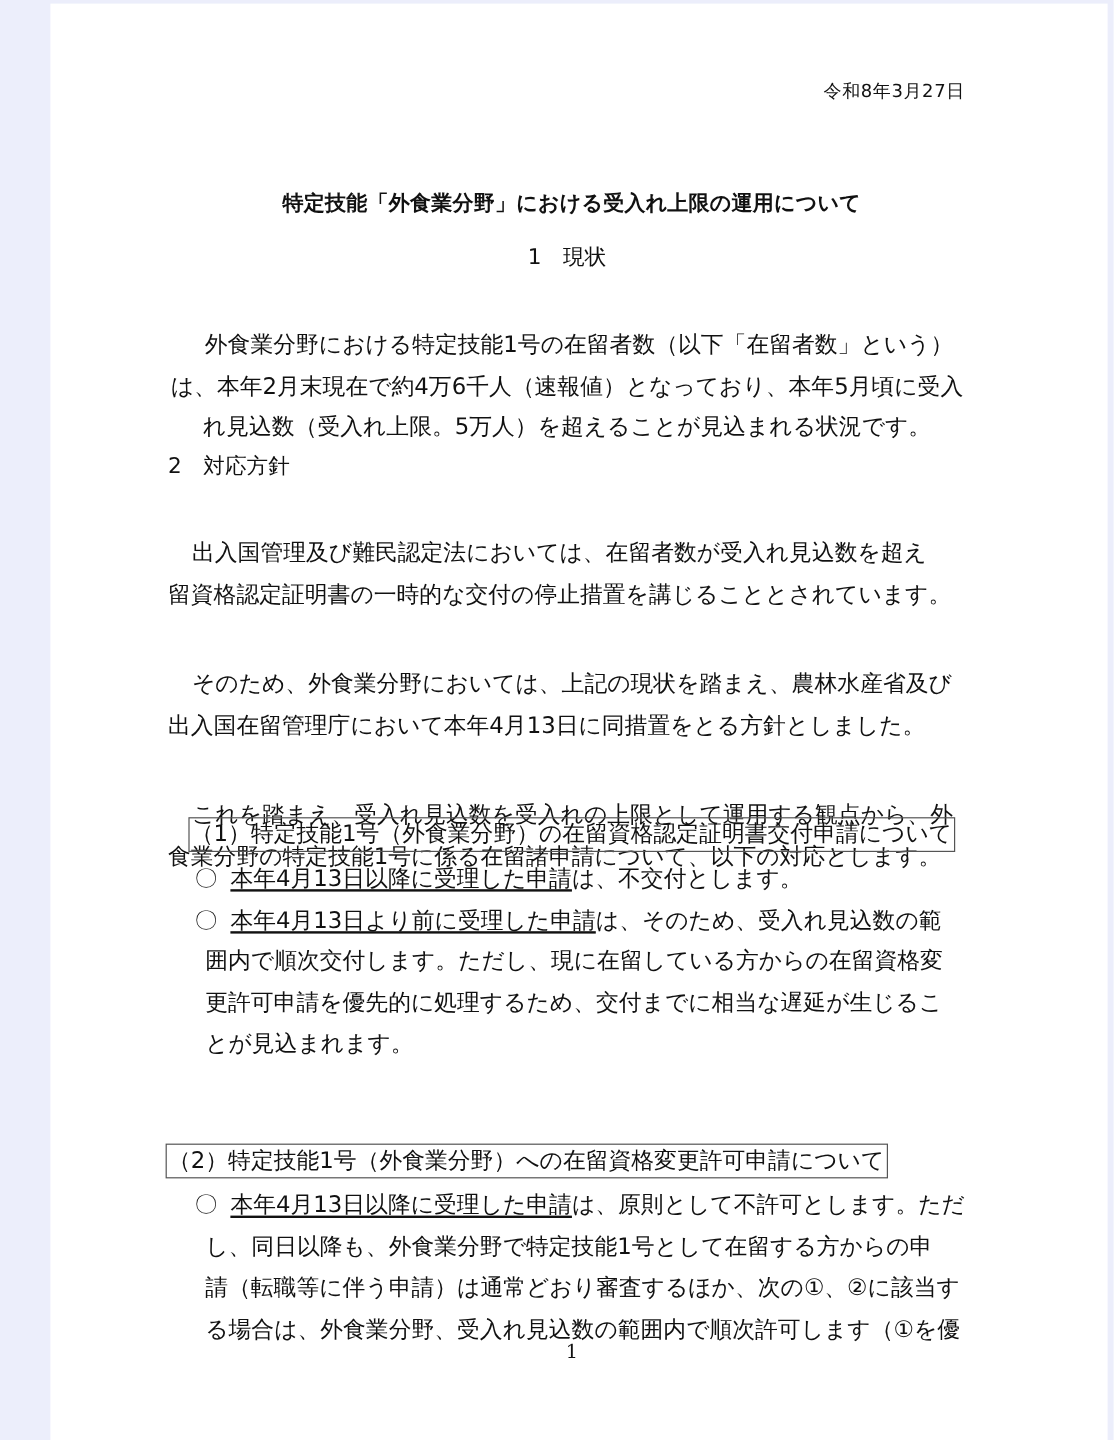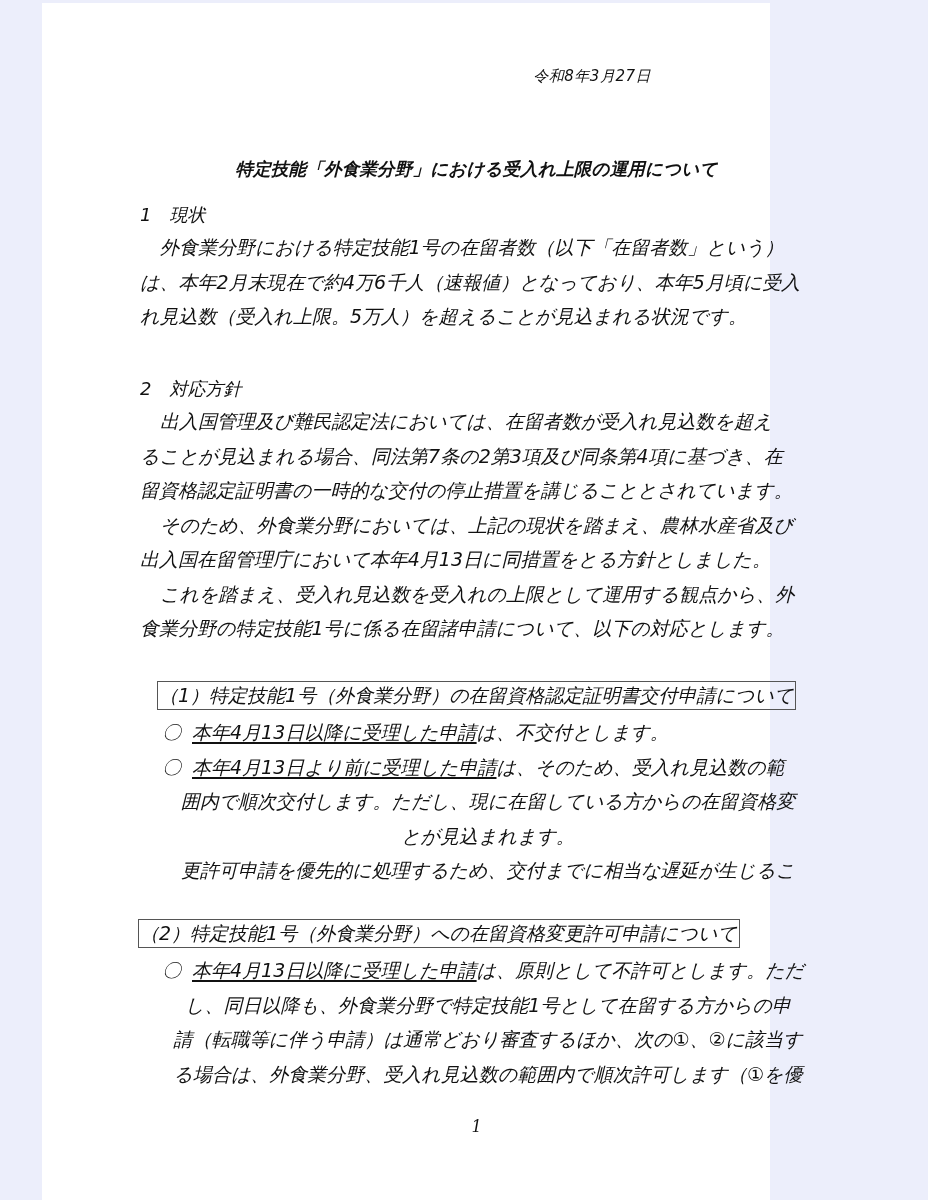--- a/index.html
+++ b/index.html
@@ -12,24 +12,23 @@
     background: #eceefb;
     position: relative;
     overflow: hidden;
     font-family: "DejaVu Sans", "Liberation Sans", sans-serif;
     color: #111;
   }
   .page {
     position: absolute;
     left: 42px;
     top: 3px;
-    width: 728px;
+    width: 881px;
     height: 1197px;
     background: #ffffff;
-    font-style: italic;
   }
   .doc-date {
     position: absolute;
     right: 119px;
     top: 64px;
     font-size: 15px;
     letter-spacing: 0.5px;
   }
   .doc-title {
     position: absolute;
@@ -52,21 +51,21 @@
     height: 31px;
     line-height: 31px;
     white-space: nowrap;
   }
   .line {
     font-size: 19px;
     height: 34.5px;
     line-height: 34.5px;
     white-space: nowrap;
   }
-  .indent1 { padding-left: 20px; }
+  .indent1 { padding-left: 20px; margin-top: 40px; }
   .sub-box {
     display: inline-block;
     border: 1.5px solid #555;
     padding: 0 2px 0 1px;
     font-size: 19px;
     line-height: 27px;
     height: 27px;
     white-space: nowrap;
     margin-left: -2px;
   }
@@ -80,21 +79,20 @@
   .bullet {
     display: inline-block;
     width: 30px;
   }
   .cont-line {
     font-size: 19px;
     height: 34.5px;
     line-height: 34.5px;
     white-space: nowrap;
     padding-left: 31px;
-    text-align: center;
   }
   .ul {
     text-decoration: underline;
     text-decoration-thickness: 1.5px;
     text-underline-offset: 3px;
   }
   .page-num {
     position: absolute;
     left: 0;
     width: 869px;
@@ -106,54 +104,53 @@
 </style>
 </head>
 <body>
 
 <div class="page">
 
   <div class="doc-date">令和8年3月27日</div>
 
   <div class="doc-title">特定技能「外食業分野」における受入れ上限の運用について</div>
 
-  <div class="section" style="top:196px;">
+  <div class="section" style="top:196px;text-align:center;">
     <div class="sec-heading">1　現状</div>
     <div class="line indent1">外食業分野における特定技能1号の在留者数（以下「在留者数」という）</div>
     <div class="line">は、本年2月末現在で約4万6千人（速報値）となっており、本年5月頃に受入</div>
     <div class="line">れ見込数（受入れ上限。5万人）を超えることが見込まれる状況です。</div>
   </div>
 
   <div class="section" style="top:370px;">
     <div class="sec-heading">2　対応方針</div>
     <div class="line indent1">出入国管理及び難民認定法においては、在留者数が受入れ見込数を超え</div>
-    <div class="line">ることが見込まれる場合、同法第7条の2第3項及び同条第4項に基づき、在</div>
     <div class="line">留資格認定証明書の一時的な交付の停止措置を講じることとされています。</div>
     <div class="line indent1">そのため、外食業分野においては、上記の現状を踏まえ、農林水産省及び</div>
     <div class="line">出入国在留管理庁において本年4月13日に同措置をとる方針としました。</div>
     <div class="line indent1">これを踏まえ、受入れ見込数を受入れの上限として運用する観点から、外</div>
     <div class="line">食業分野の特定技能1号に係る在留諸申請について、以下の対応とします。</div>
   </div>
 
   <div class="section" style="top:678px;">
     <div style="height:34px;padding-left:19px;">
       <span class="sub-box">（1）特定技能1号（外食業分野）の在留資格認定証明書交付申請について</span>
     </div>
     <div class="bullet-line">
       <span class="bullet">〇</span><span class="ul">本年4月13日以降に受理した申請</span><span>は、不交付とします。</span>
     </div>
     <div class="bullet-line">
       <span class="bullet">〇</span><span class="ul">本年4月13日より前に受理した申請</span><span>は、そのため、受入れ見込数の範</span>
     </div>
     <div class="cont-line">囲内で順次交付します。ただし、現に在留している方からの在留資格変</div>
+    <div class="cont-line">更許可申請を優先的に処理するため、交付までに相当な遅延が生じるこ</div>
     <div class="cont-line">とが見込まれます。</div>
-    <div class="cont-line">更許可申請を優先的に処理するため、交付までに相当な遅延が生じるこ</div>
   </div>
 
-  <div class="section" style="top:916px;">
+  <div class="section" style="top:950px;">
     <div style="height:34px;">
       <span class="sub-box">（2）特定技能1号（外食業分野）への在留資格変更許可申請について</span>
     </div>
     <div class="bullet-line">
       <span class="bullet">〇</span><span class="ul">本年4月13日以降に受理した申請</span><span>は、原則として不許可とします。ただ</span>
     </div>
     <div class="cont-line">し、同日以降も、外食業分野で特定技能1号として在留する方からの申</div>
     <div class="cont-line">請（転職等に伴う申請）は通常どおり審査するほか、次の①、②に該当す</div>
     <div class="cont-line">る場合は、外食業分野、受入れ見込数の範囲内で順次許可します（①を優</div>
   </div>

